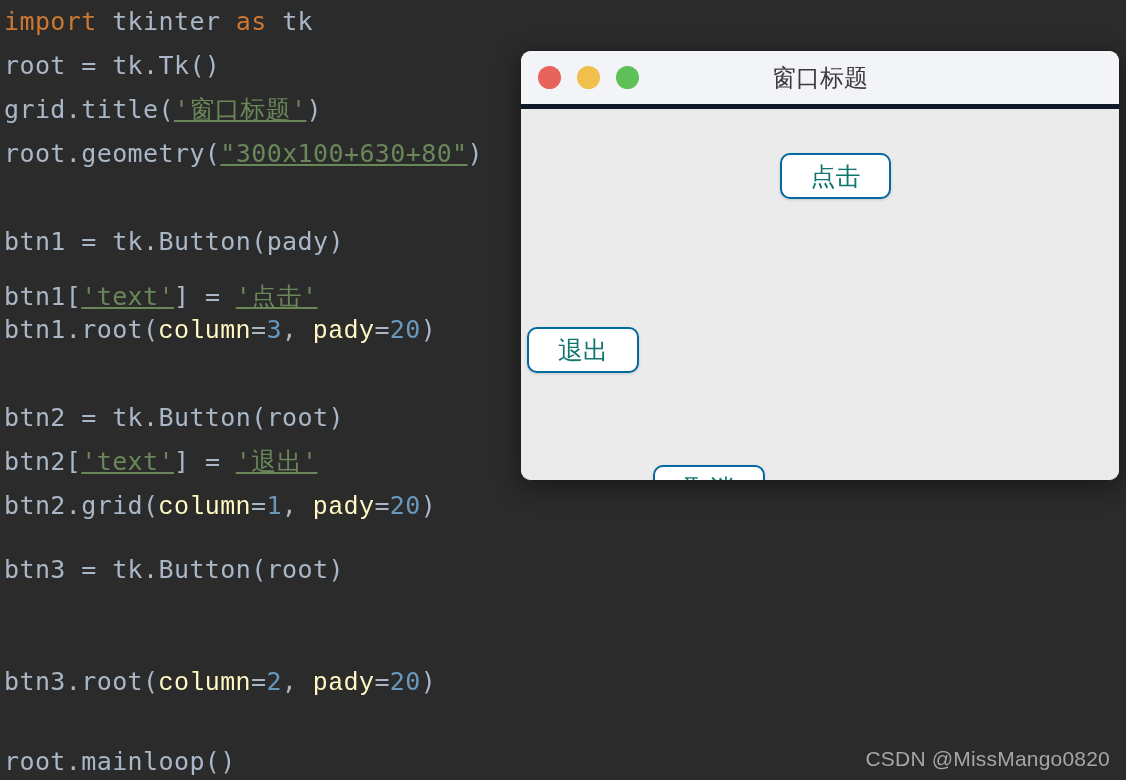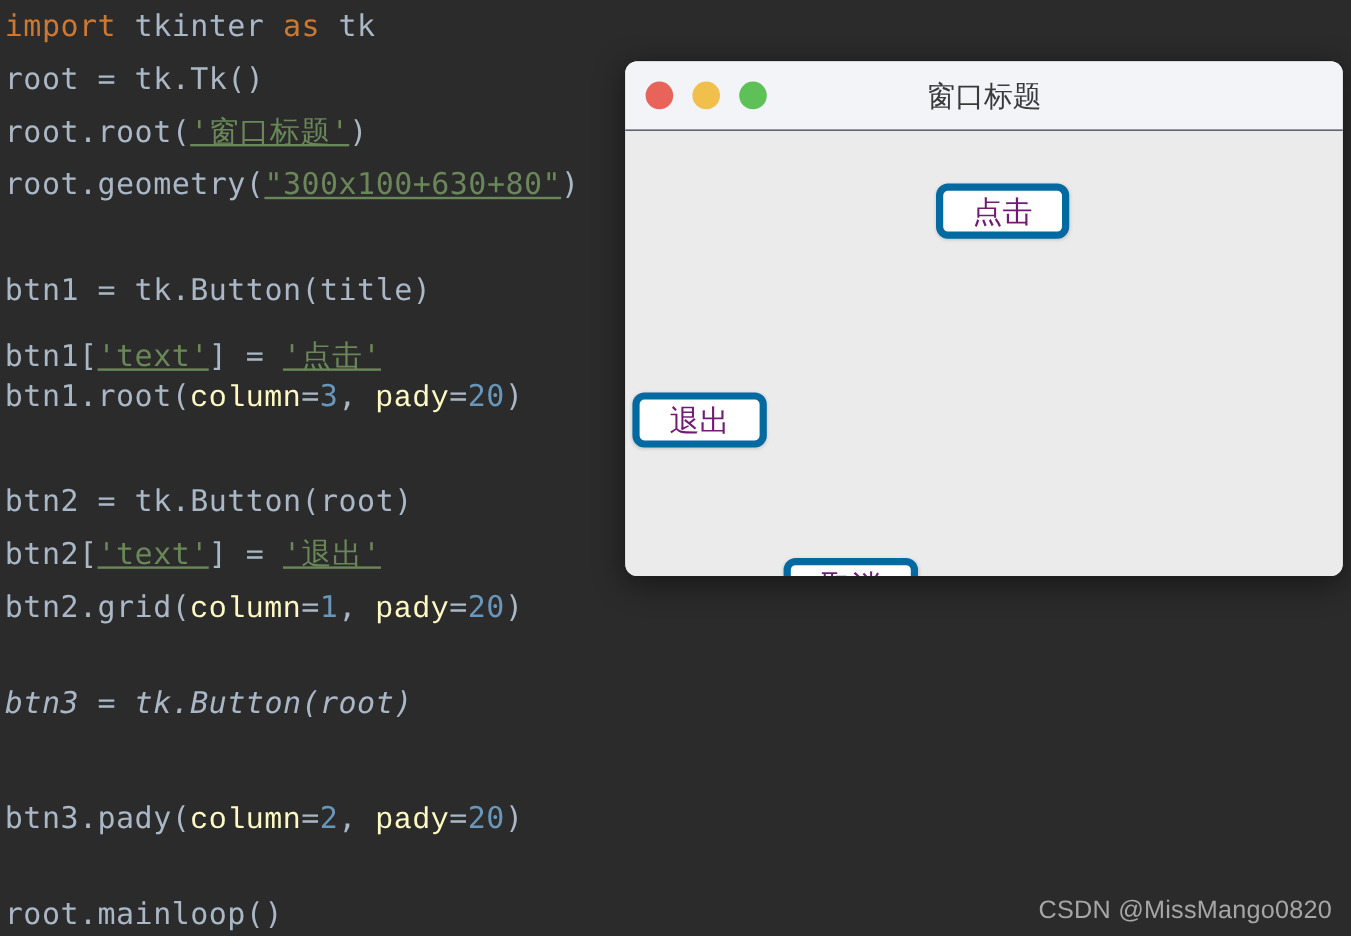--- a/index.html
+++ b/index.html
@@ -63,21 +63,21 @@
     background: #ebebeb;
     border-radius: 11px;
     box-shadow: 0 6px 26px rgba(0,0,0,0.45);
     overflow: hidden;
     border: 1px solid #1f1f1f;
   }
   #tk-titlebar {
     position: relative;
     height: 58px;
     background: #f2f4f7;
-    border-bottom: 1px solid #0f172a;
+    border-bottom: 5px solid #0f172a;
     display: flex;
     align-items: center;
   }
   #traffic-lights {
     display: flex;
     gap: 16px;
     margin-left: 17px;
   }
   .light {
     width: 23px; height: 23px;
@@ -100,55 +100,55 @@
 
   #tk-body {
     position: relative;
     height: 372px;
     background: #ebebeb;
   }
 
   .tk-button {
     position: absolute;
     background: #ffffff;
-    border: 6px solid #0369a1;
+    border: 2px solid #0369a1;
     border-radius: 10px;
     box-shadow: 0 1px 3px rgba(0,0,0,0.16);
     font-family: "DejaVu Sans", sans-serif;
     font-size: 25px;
-    color: #701a75;
+    color: #0f766e;
     display: flex;
     align-items: center;
     justify-content: center;
     padding: 0 16px;
     white-space: nowrap;
   }
   #btn-dianji { left: 259px; top: 44px;  width: 111px; height: 46px; }
   #btn-tuichu { left: 6px;   top: 218px; width: 112px; height: 46px; }
   #btn-quxiao { left: 132px; top: 356px; width: 112px; height: 46px; }
 </style>
 </head>
 <body>
 
 <div id="code-editor">
     <div class="code-line" style="top: 0px;"><span class="tok-kw">import</span><span class="tok-plain"> tkinter </span><span class="tok-kw">as</span><span class="tok-plain"> tk</span></div>
     <div class="code-line" style="top: 44px;"><span class="tok-plain">root = tk.Tk()</span></div>
-    <div class="code-line" style="top: 88px;"><span class="tok-plain">root.root(</span><span class="tok-str">'窗口标题'</span><span class="tok-plain">)</span></div>
+    <div class="code-line" style="top: 88px;"><span class="tok-plain">grid.title(</span><span class="tok-str">'窗口标题'</span><span class="tok-plain">)</span></div>
     <div class="code-line" style="top: 132px;"><span class="tok-plain">root.geometry(</span><span class="tok-str">"300x100+630+80"</span><span class="tok-plain">)</span></div>
     <div class="code-line blank" style="top: 176px;"></div>
-    <div class="code-line" style="top: 220px;"><span class="tok-plain">btn1 = tk.Button(title)</span></div>
+    <div class="code-line" style="top: 220px;"><span class="tok-plain">btn1 = tk.Button(pady)</span></div>
     <div class="code-line" style="top: 264px; margin-top: 11px;"><span class="tok-plain">btn1[</span><span class="tok-str">'text'</span><span class="tok-plain">] = </span><span class="tok-str">'点击'</span></div>
     <div class="code-line" style="top: 308px;"><span class="tok-plain">btn1.root(</span><span class="tok-param">column</span><span class="tok-plain">=</span><span class="tok-num">3</span><span class="tok-plain">, </span><span class="tok-param">pady</span><span class="tok-plain">=</span><span class="tok-num">20</span><span class="tok-plain">)</span></div>
     <div class="code-line blank" style="top: 352px;"></div>
     <div class="code-line" style="top: 396px;"><span class="tok-plain">btn2 = tk.Button(root)</span></div>
     <div class="code-line" style="top: 440px;"><span class="tok-plain">btn2[</span><span class="tok-str">'text'</span><span class="tok-plain">] = </span><span class="tok-str">'退出'</span></div>
     <div class="code-line" style="top: 484px;"><span class="tok-plain">btn2.grid(</span><span class="tok-param">column</span><span class="tok-plain">=</span><span class="tok-num">1</span><span class="tok-plain">, </span><span class="tok-param">pady</span><span class="tok-plain">=</span><span class="tok-num">20</span><span class="tok-plain">)</span></div>
     <div class="code-line blank" style="top: 528px;"></div>
-    <div class="code-line" style="top: 564px; font-style: italic;"><span class="tok-plain">btn3 = tk.Button(root)</span></div>
-    <div class="code-line" style="top: 660px;"><span class="tok-plain">btn3.pady(</span><span class="tok-param">column</span><span class="tok-plain">=</span><span class="tok-num">2</span><span class="tok-plain">, </span><span class="tok-param">pady</span><span class="tok-plain">=</span><span class="tok-num">20</span><span class="tok-plain">)</span></div>
+    <div class="code-line" style="top: 548px;"><span class="tok-plain">btn3 = tk.Button(root)</span></div>
+    <div class="code-line" style="top: 660px;"><span class="tok-plain">btn3.root(</span><span class="tok-param">column</span><span class="tok-plain">=</span><span class="tok-num">2</span><span class="tok-plain">, </span><span class="tok-param">pady</span><span class="tok-plain">=</span><span class="tok-num">20</span><span class="tok-plain">)</span></div>
     <div class="code-line blank" style="top: 704px;"></div>
     <div class="code-line" style="top: 740px;"><span class="tok-plain">root.mainloop()</span></div>
   </div>
 
 <div id="watermark">CSDN @MissMango0820</div>
 
 <div id="tk-window">
 
   <div id="tk-titlebar">
     <div id="traffic-lights">

